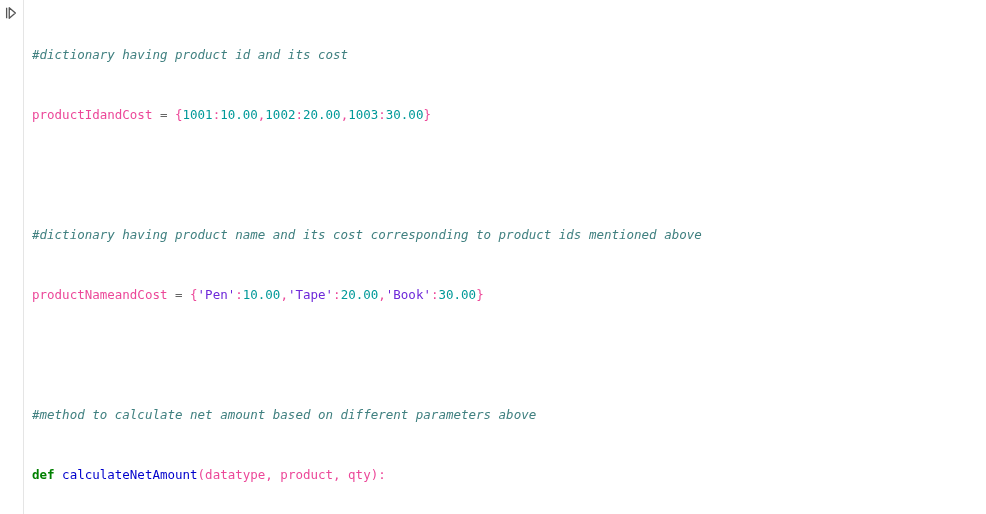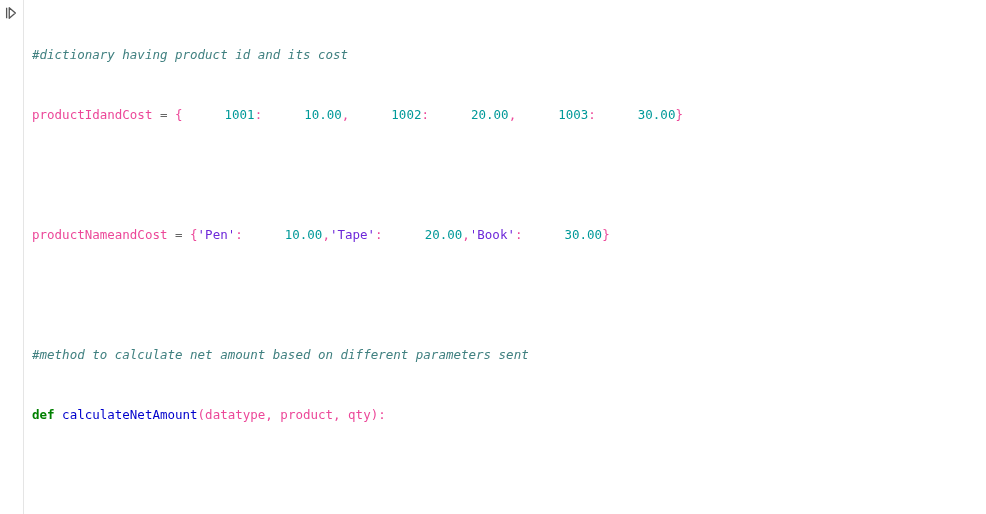--- a/index.html
+++ b/index.html
@@ -35,43 +35,44 @@
       flex: 1;
       padding: 5px 8px 0 8px;
       white-space: pre;
       overflow: hidden;
     }
     .line {
       min-height: 20px;
     }
     .cm { color: #408080; font-style: italic; }
     .op { color: #666666; }
-    .num { color: #009999; margin-left: 42px; }
+    .num { color: #009999; }
     .str { color: #6d28d9; }
     .kw { color: #008000; font-weight: bold; }
     .fn { color: #0000CC; }
     .id { color: #ec4899; }
     .blank { height: 20px; }
   </style>
 </head>
 <body>
 
 <div class="editor-wrap">
   <div class="gutter">
     <svg class="run-icon" viewBox="0 0 16 16">
       <path d="M3 2 L3 14 M6 2 L13 8 L6 14 Z" fill="none" stroke="#555" stroke-width="1.5" stroke-linejoin="round"></path>
     </svg>
   </div>
   <div class="code-area">
     <div class="line"><span class="cm">#dictionary having product id and its cost</span></div>
     <div class="line"><span class="id">productIdandCost </span><span class="op">=</span><span class="id"> {</span><span class="num">1001</span><span class="id">:</span><span class="num">10.00</span><span class="id">,</span><span class="num">1002</span><span class="id">:</span><span class="num">20.00</span><span class="id">,</span><span class="num">1003</span><span class="id">:</span><span class="num">30.00</span><span class="id">}</span></div>
     <div class="blank"></div>
+    <div class="line"><span class="cm">#dictionary having product name and its cost corresponding to product ids mentioned above</span></div>
     <div class="line"><span class="id">productNameandCost </span><span class="op">=</span><span class="id"> {</span><span class="str">'Pen'</span><span class="id">:</span><span class="num">10.00</span><span class="id">,</span><span class="str">'Tape'</span><span class="id">:</span><span class="num">20.00</span><span class="id">,</span><span class="str">'Book'</span><span class="id">:</span><span class="num">30.00</span><span class="id">}</span></div>
     <div class="blank"></div>
-    <div class="line"><span class="cm">#method to calculate net amount based on different parameters sent</span></div>
+    <div class="line"><span class="cm">#method to calculate net amount based on different parameters above</span></div>
     <div class="line"><span class="kw">def</span><span> </span><span class="fn">calculateNetAmount</span><span class="id">(datatype, product, qty):</span></div>
     
     
     
     
     
     
     
     
     

